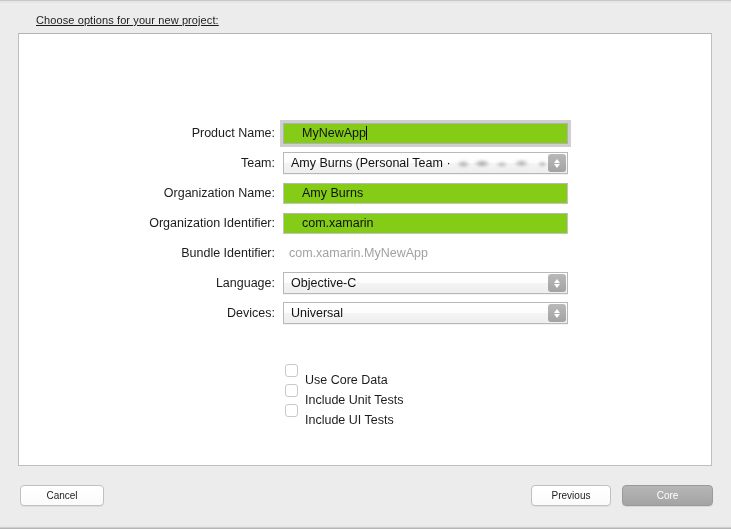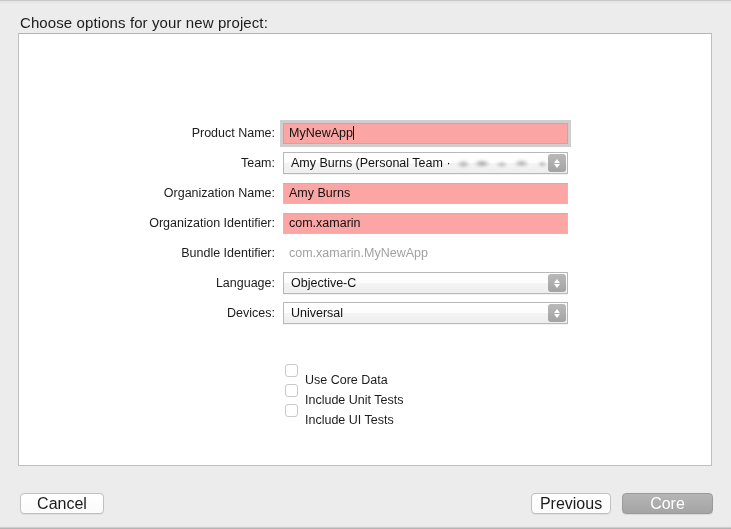--- a/index.html
+++ b/index.html
@@ -26,26 +26,27 @@
   }
   .chrome-bottom {
     position: absolute;
     left: 0; bottom: 0; width: 731px; height: 4px;
     background: linear-gradient(to bottom, #ededed 0px, #e6e6e6 2px, #b9b9b9 3px, #b0b0b0 4px);
   }
 
   
   .sheet-title {
     position: absolute;
-    left: 20px;
+    left: 36px;
     top: 14px;
-    font-size: 15px;
+    font-size: 11px;
     color: #1c1c1c;
     letter-spacing: 0.1px;
     white-space: nowrap;
+    text-decoration: underline;
   }
 
   
   .options-panel {
     position: absolute;
     left: 18px;
     top: 33px;
     width: 694px;
     height: 433px;
     background: #ffffff;
@@ -78,27 +79,27 @@
   .row-control {
     flex: 1 1 auto;
     display: flex;
     align-items: center;
   }
 
   
   .textfield {
     width: 285px;
     height: 21px;
-    background: #fca5a5;
+    background: #84cc16;
     border: 1px solid #c3c3c3;
     border-top-color: #b6b6b6;
     box-sizing: border-box;
     display: flex;
     align-items: center;
-    padding: 0 5px;
+    padding: 0 18px;
     font-size: 12.5px;
     color: #111111;
     position: relative;
   }
   .textfield.focused {
     outline: 3px solid #cfcfcf;
     outline-offset: 0px;
     border-color: #b0b0b0;
   }
   .caret {
@@ -219,23 +220,22 @@
     height: 25px;
   }
   .btn {
     position: absolute;
     height: 21px;
     box-sizing: border-box;
     border-radius: 4px;
     display: flex;
     align-items: center;
     justify-content: center;
-    font-size: 16px;
-    white-space: nowrap;
-    margin-top: 8px;
+    font-size: 10px;
+    white-space: nowrap;
   }
   .btn.plain {
     background: linear-gradient(to bottom, #ffffff, #fbfbfb);
     border: 1px solid #c0c0c0;
     color: #1b1b1b;
     box-shadow: 0 1px 0 rgba(0,0,0,0.06);
   }
   .btn.default-dim {
     background: linear-gradient(to bottom, #b6b6b6, #a4a4a4);
     border: 1px solid #9a9a9a;

